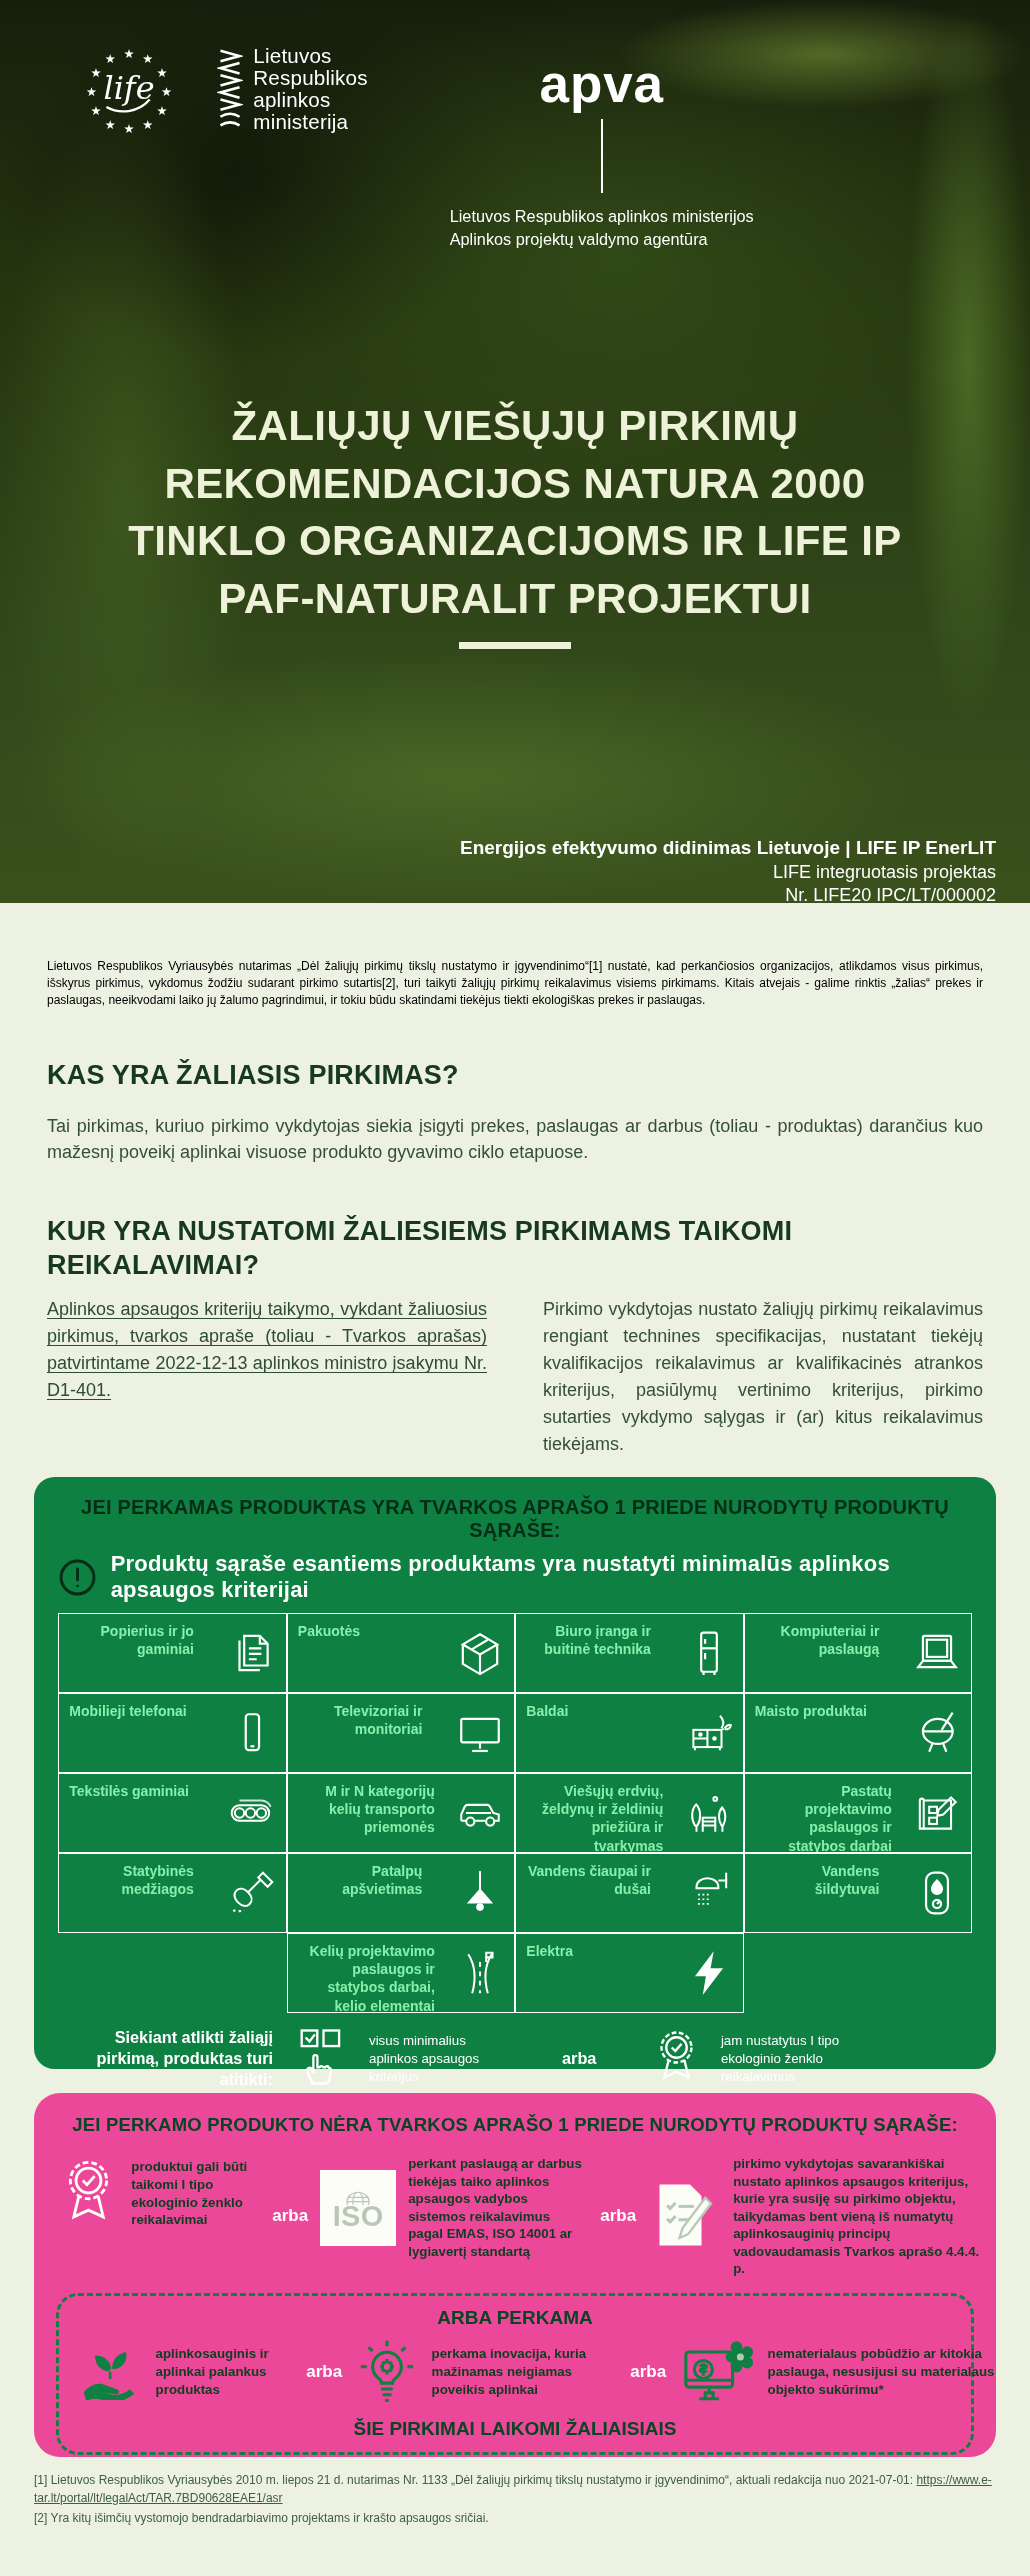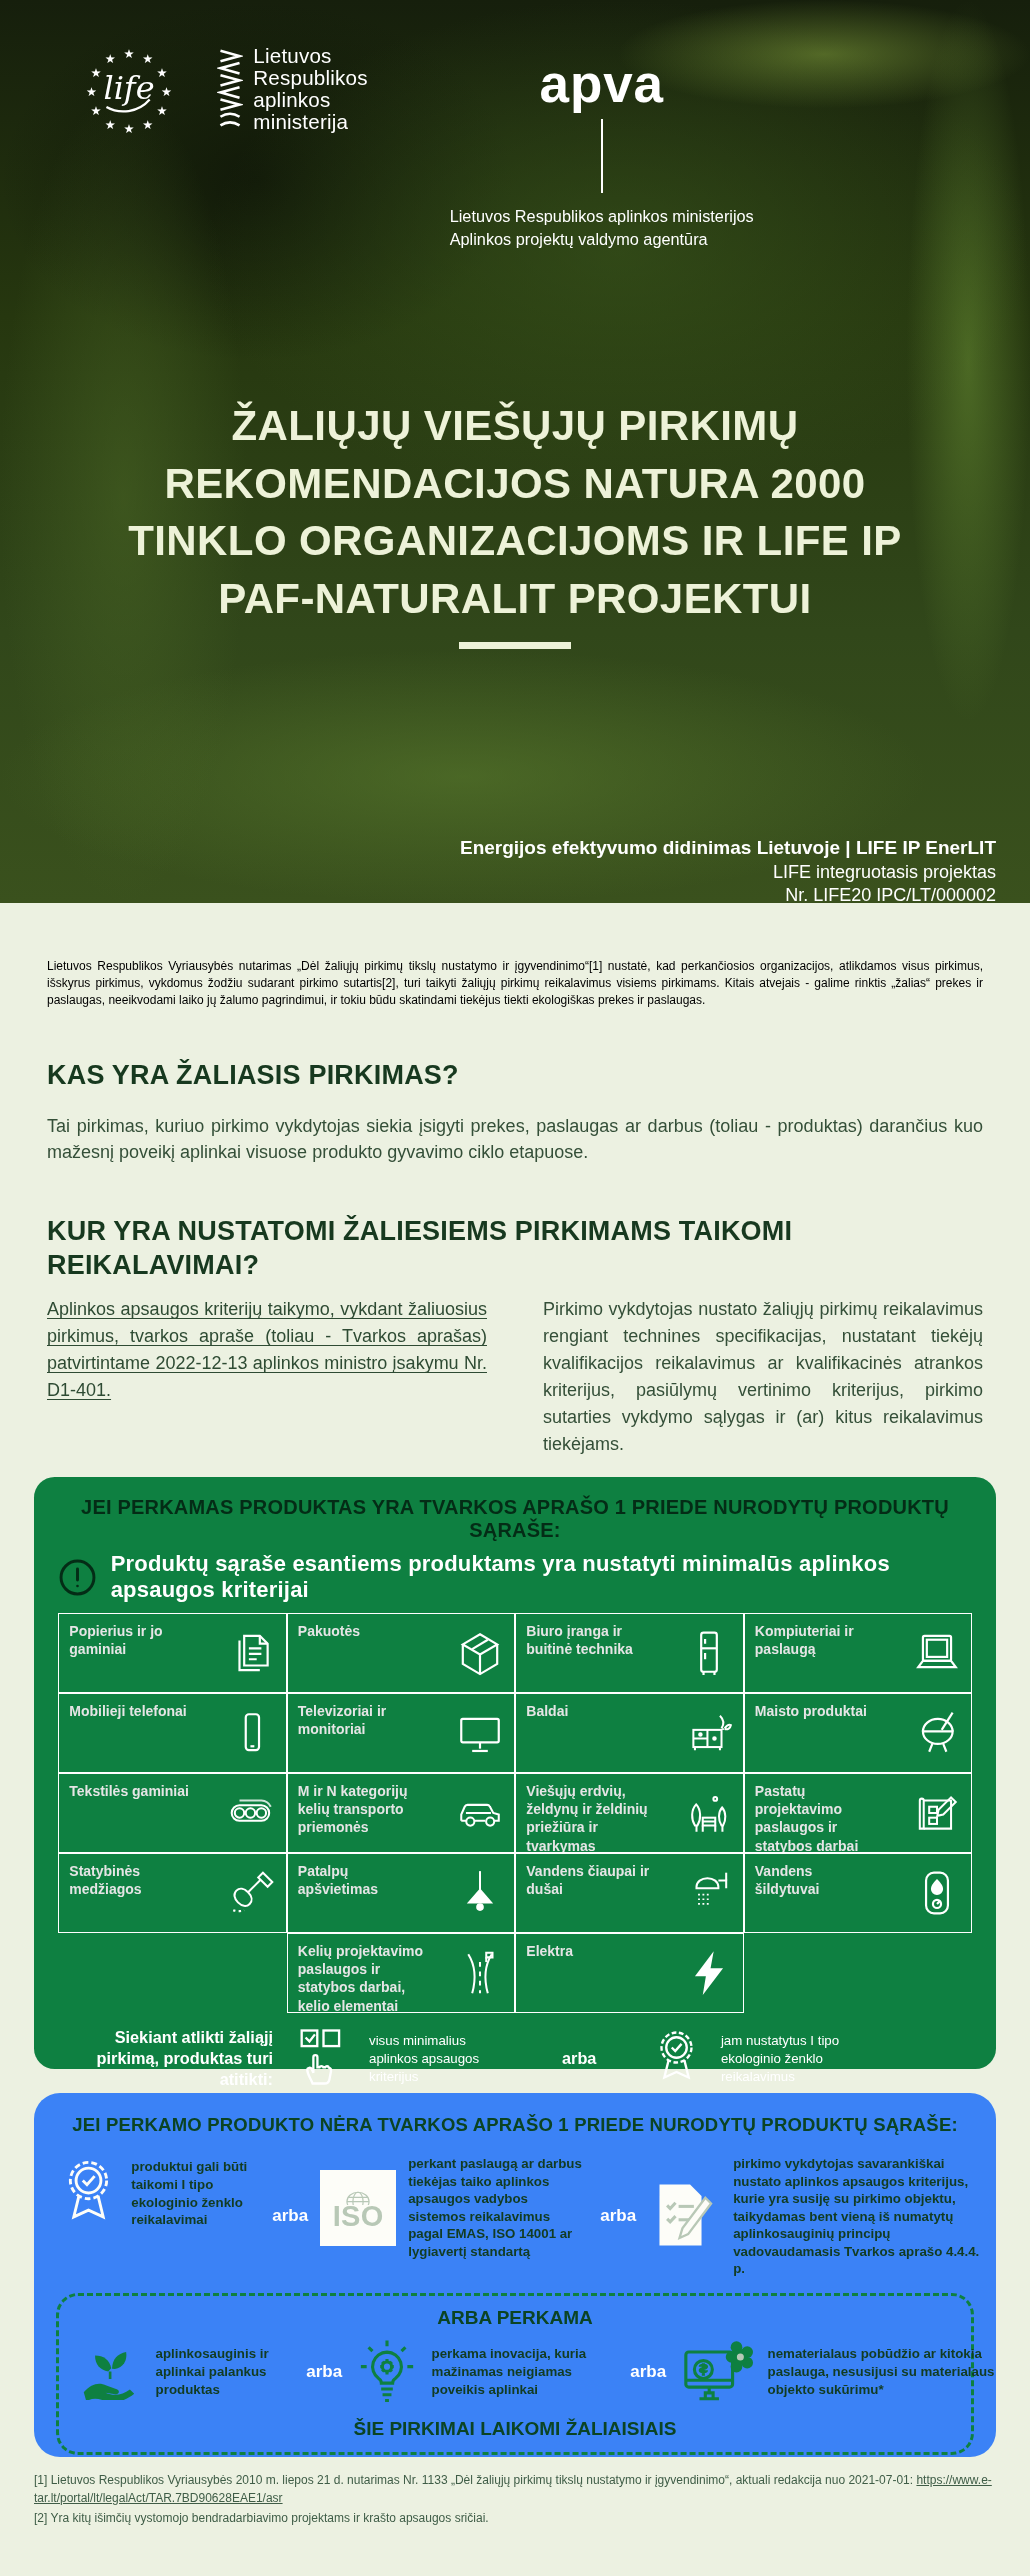--- a/index.html
+++ b/index.html
@@ -55,36 +55,36 @@
     margin:19px 34px 0 34px; background:#0e8041; border-radius:20.6px;
     padding:19px 24px 15.5px 24px; height:592px;
   }
   .gb-header { text-align:center; color:#042c16; font-weight:bold; font-size:20px; letter-spacing:0.2px; }
   .gb-sub { display:flex; align-items:center; gap:13.7px; margin-top:8.6px; }
   .gb-sub svg { width:39px; height:39px; flex:0 0 auto; }
   .gb-sub-text { color:#fff; font-weight:bold; font-size:22px; letter-spacing:0.2px; }
   .gtable { margin-top:10.3px; display:grid; grid-template-columns:repeat(4,1fr); grid-auto-rows:80px; }
   .gcell { border:1.3px solid #fff; display:flex; justify-content:space-between; padding:7.7px 8.6px 5.2px 10.3px; overflow:hidden; }
   .gcell.empty { border:none; }
-  .gcell-label { color:#e5e5e5; font-weight:bold; font-size:14px; line-height:1.3; max-width:60%; }
+  .gcell-label { color:#86efac; font-weight:bold; font-size:14px; line-height:1.3; max-width:60%;text-align:right; }
   .gcell-icon { align-self:center; }
   .gcell-icon svg { width:50px; height:50px; }
   .gcell.wide-label .gcell-label { max-width:66%; }
   .gb-footer { margin-top:13.7px; display:flex; align-items:center; }
   .gbf-lead { width:215px; text-align:right; color:#fff; font-weight:bold; font-size:16.3px; line-height:1.3; }
   .gbf-icon { margin-left:24px; }
   .gbf-icon svg { width:53px; height:60px; }
   .gbf-opt { color:#fff; font-size:13.3px; line-height:1.35; width:146px; margin-left:19px; }
   .gbf-or { color:#fff; font-weight:bold; font-size:16.3px; margin-left:47px; }
   .gbf-icon2 { margin-left:52px; }
   .gbf-icon2 svg { width:57px; height:60px; }
   .gbf-opt2 { color:#fff; font-size:13.3px; line-height:1.35; width:163px; margin-left:15.5px; }
   
   .sage-box {
-    margin:24px 34px 0 34px; background:#3b82f6; border-radius:26px;
+    margin:24px 34px 0 34px; background:#ec4899; border-radius:26px;
     padding:20.6px 22px 17px 22px; height:364px;
   }
   .sb-header { text-align:center; color:#0b4424; font-weight:bold; font-size:18.5px; letter-spacing:0.2px; }
   .sb-row { margin-top:19px; display:flex; align-items:flex-start; }
   .sb-item { display:flex; align-items:center; }
   .sb-item .txt { color:#123c22; font-weight:600; font-size:13.3px; line-height:1.32; }
   .sb-or { color:#fff; font-weight:bold; font-size:17px; align-self:center; margin:0 12px; }
   .badge-outline svg { width:65px; height:74px; }
   .iso-badge { width:76px; height:76px; background:#fdfdf8; display:flex; flex-direction:column; align-items:center; justify-content:center; flex:0 0 auto; }
   .iso-badge svg { width:38px; height:17px; }

